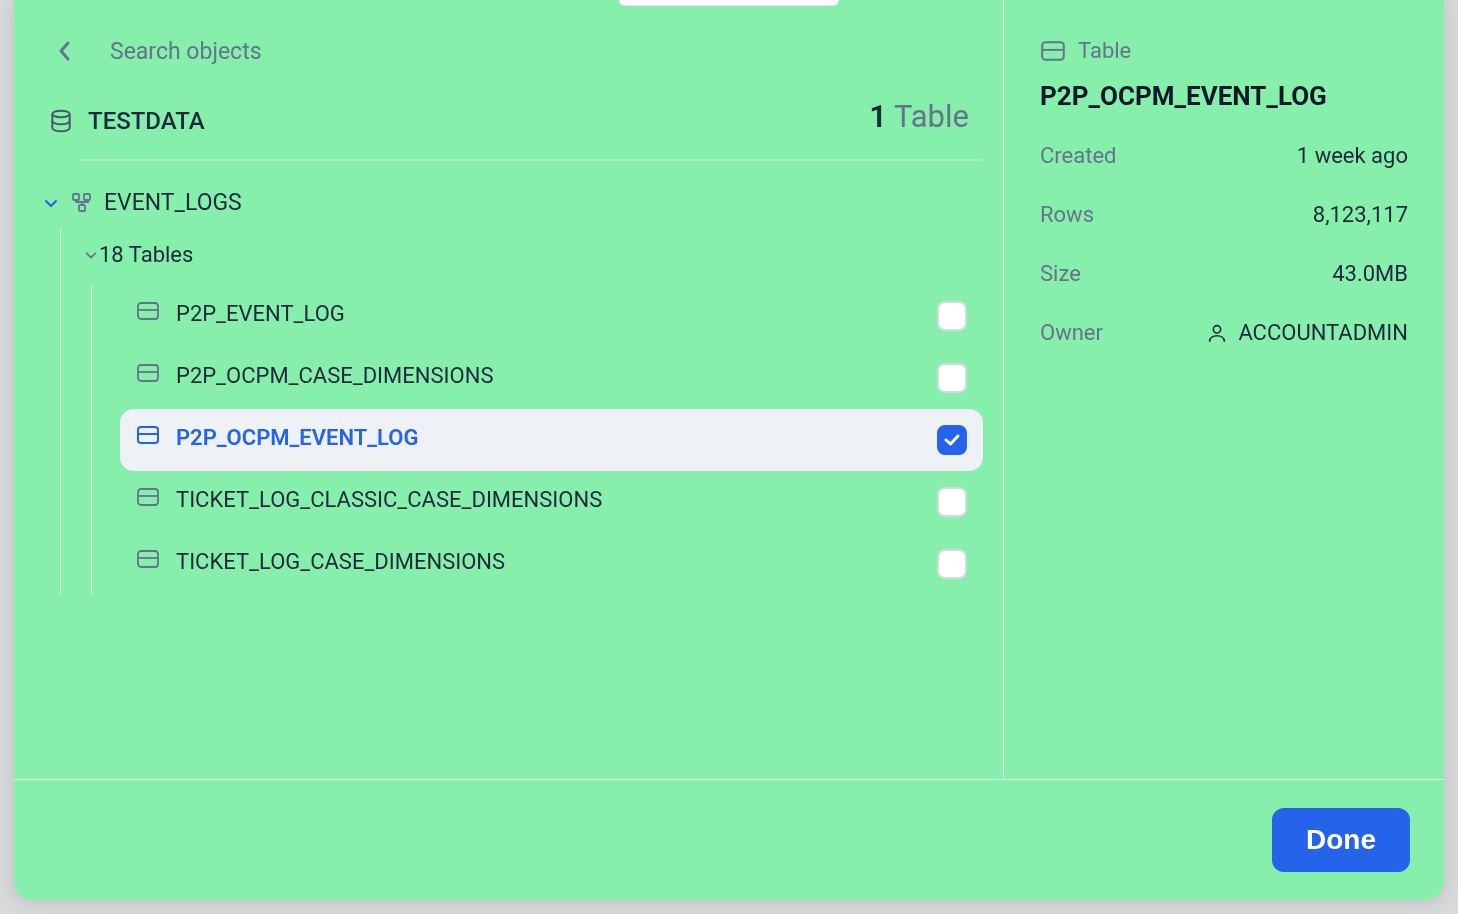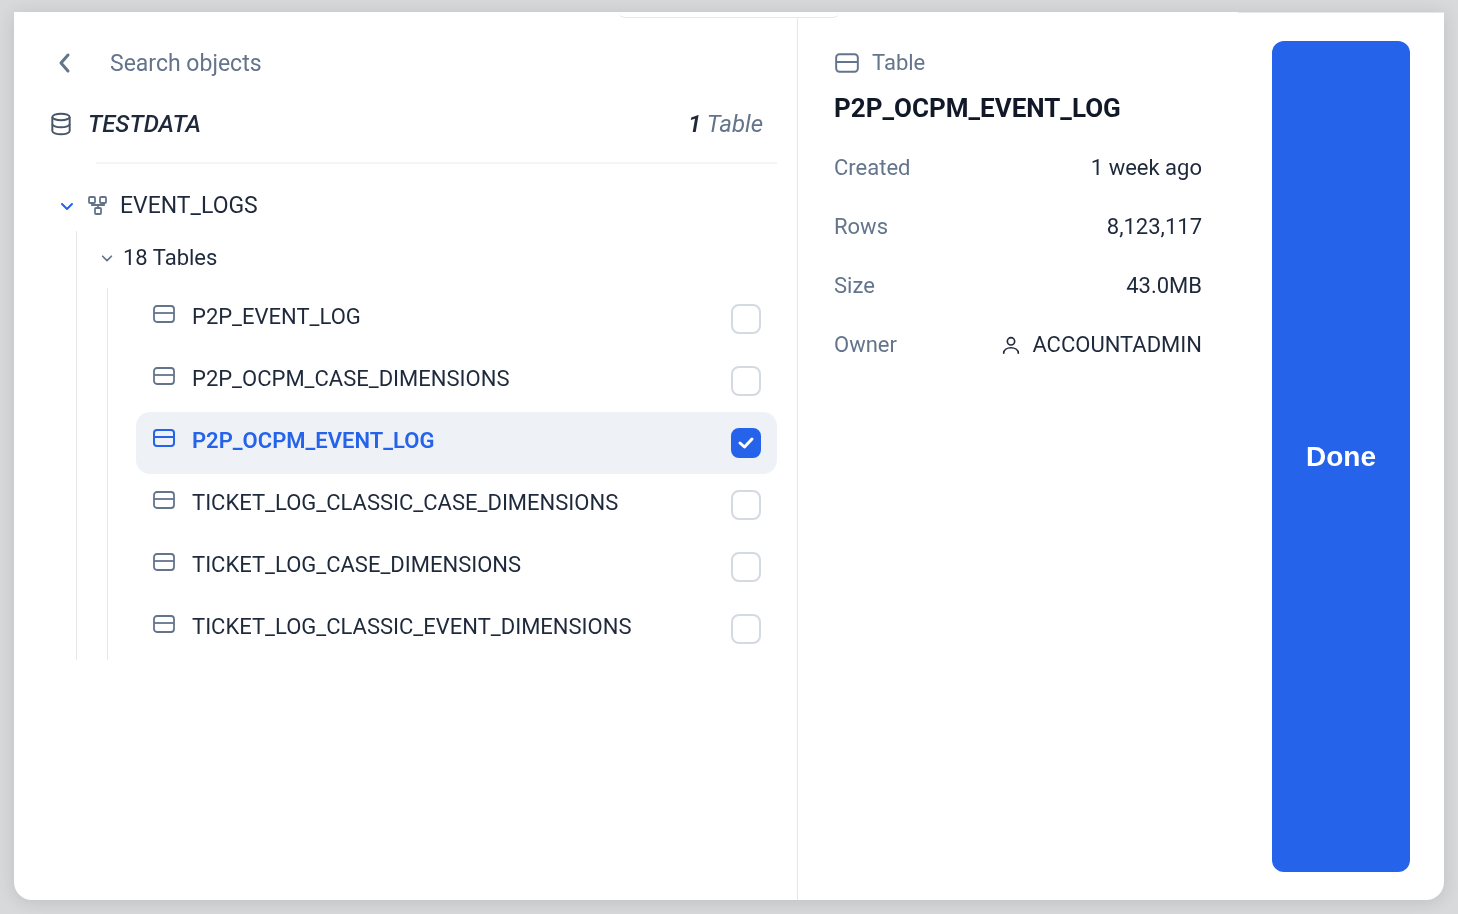--- a/index.html
+++ b/index.html
@@ -18,27 +18,26 @@
     background: #d8d9db;
     position: relative;
     overflow: hidden;
   }
   .dialog {
     position: absolute;
     left: 14px;
     right: 14px;
     top: 0;
     bottom: 14px;
-    background: #ffffff;
+    background: #86efac;
     border-radius: 0 0 18px 18px;
     box-shadow: 0 2px 18px rgba(0,0,0,0.12);
     display: flex;
-    flex-direction: row;
+    flex-direction: column;
     overflow: hidden;
-    margin-top: 12px;
   }
   .top-nub {
     position: absolute;
     top: -2px;
     left: 50%;
     transform: translateX(-50%);
     width: 220px;
     height: 8px;
     background: #fff;
     border-bottom: 1px solid #e5e7eb;
@@ -75,43 +74,42 @@
   .search-placeholder {
     color: #64748b;
     font-size: 23px;
     flex: 1;
     cursor: text;
   }
   .db-row {
     display: flex;
     align-items: flex-end;
     padding: 10px 34px 24px 34px;
-    font-style: italic;
   }
   .db-left {
     display: flex;
     align-items: center;
     gap: 14px;
     color: #1e293b;
     font-size: 24px;
     font-weight: 500;
   }
   .db-count {
     margin-left: auto;
     color: #64748b;
-    font-size: 24px;
+    font-size: 31px;
   }
   .db-count .bold { color: #1e293b; font-weight: 600; }
   .tree-scroll {
     flex: 1;
     overflow: hidden;
     position: relative;
   }
   .tree {
-    padding-left: 38px;
+    padding-left: 22px;
     padding-right: 20px;
     color: #1e293b;
     font-size: 22px;
   }
   .cut-row {
     height: 6px;
     border-top: 2px solid #e5e7eb;
     margin: 0 0 14px 44px;
     opacity: .4;
   }
@@ -134,21 +132,21 @@
   }
   .schema-icon { color: #64748b; }
   .guideline {
     border-left: 1px solid #e5e7eb;
     margin-left: 24px;
     padding-left: 18px;
   }
   .tables-row {
     display: flex;
     align-items: center;
-    gap: 8px;
+    gap: 0;
     padding: 14px 0 18px 4px;
     cursor: pointer;
     color: #1e293b;
     font-size: 22px;
   }
   .chevron-sm {
     width: 16px;
     height: 16px;
     display: inline-flex;
     align-items: center;
@@ -378,30 +376,20 @@
                     <svg width="24" height="20" viewBox="0 0 24 20" fill="none" stroke="currentColor" stroke-width="1.8">
                         <rect x="2" y="2" width="20" height="16" rx="3"></rect>
                         <line x1="2" y1="9" x2="22" y2="9"></line>
                       </svg>
                   </span>
                   <span class="tname">TICKET_LOG_CASE_DIMENSIONS</span>
                   <span class="checkbox"></span>
                 </div>
 
 
-                <div class="table-item">
-                  <span class="ticon">
-                    <svg width="24" height="20" viewBox="0 0 24 20" fill="none" stroke="currentColor" stroke-width="1.8">
-                        <rect x="2" y="2" width="20" height="16" rx="3"></rect>
-                        <line x1="2" y1="9" x2="22" y2="9"></line>
-                      </svg>
-                  </span>
-                  <span class="tname">TICKET_LOG_CLASSIC_EVENT_DIMENSIONS</span>
-                  <span class="checkbox"></span>
-                </div>
 
               </div>
             </div>
           </div>
         </div>
       </div>
 
       <div class="right-pane">
         <div class="kind-row">
           <span>

